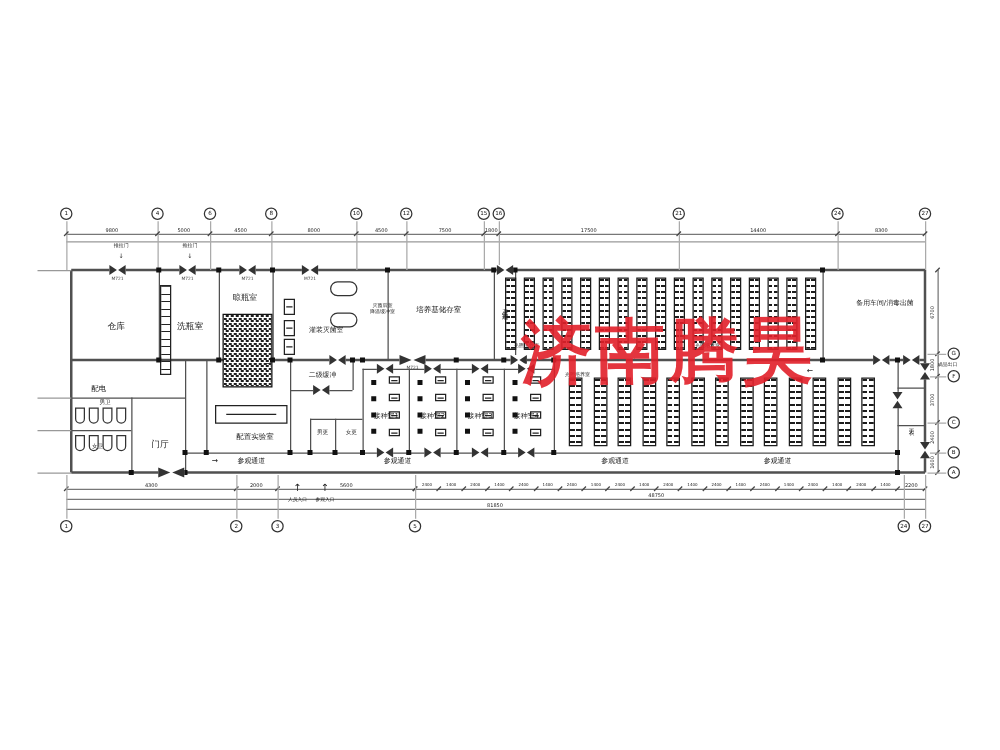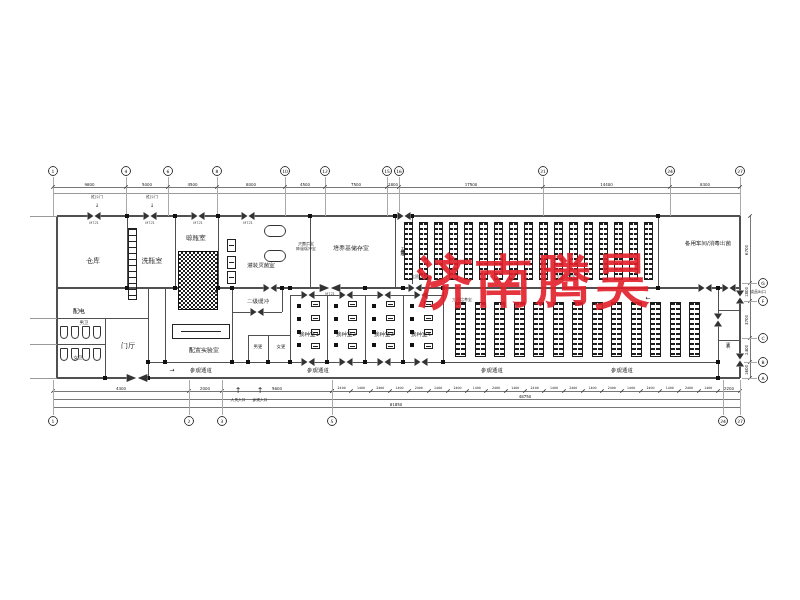--- a/index.html
+++ b/index.html
@@ -55,21 +55,21 @@
 降温缓冲室</div>
   <div class="lbl" style="left:351px;top:248px;font-size:6px">培养基储存室</div>
   <div class="lbl vtext" style="left:403px;top:245px;font-size:5px">卫生通道</div>
   <div class="lbl" style="left:708px;top:243px;font-size:5.5px">备用车间/消毒出菌</div>
   <div class="lbl" style="left:421px;top:277px;font-size:4px">光照培养室</div>
   <div class="lbl" style="left:566px;top:277px;font-size:4px">光照培养室</div>
   <div class="lbl" style="left:462px;top:300px;font-size:4px">光照培养室</div>
   <div class="lbl" style="left:79px;top:311px;font-size:6px">配电</div>
   <div class="lbl" style="left:84px;top:323px;font-size:4.5px">男卫</div>
   <div class="lbl" style="left:78px;top:358px;font-size:4.5px">女卫</div>
-  <div class="lbl" style="left:128px;top:346px;font-size:7px">门厅</div>
+  <div class="lbl" style="left:128px;top:356px;font-size:7px">门厅</div>
   <div class="lbl" style="left:204px;top:350px;font-size:6px">配置实验室</div>
   <div class="lbl" style="left:258px;top:301px;font-size:5.5px">二级缓冲</div>
   <div class="lbl" style="left:258px;top:347px;font-size:4.5px">男更</div>
   <div class="lbl" style="left:281px;top:347px;font-size:4.5px">女更</div>
   <div class="lbl" style="left:309px;top:334px;font-size:5.5px">接种室1</div>
   <div class="lbl" style="left:346px;top:334px;font-size:5.5px">接种室2</div>
   <div class="lbl" style="left:384px;top:334px;font-size:5.5px">接种室3</div>
   <div class="lbl" style="left:421px;top:334px;font-size:5.5px">接种室4</div>
   <div class="lbl" style="left:201px;top:370px;font-size:5.5px">参观通道</div>
   <div class="lbl" style="left:318px;top:370px;font-size:5.5px">参观通道</div>

